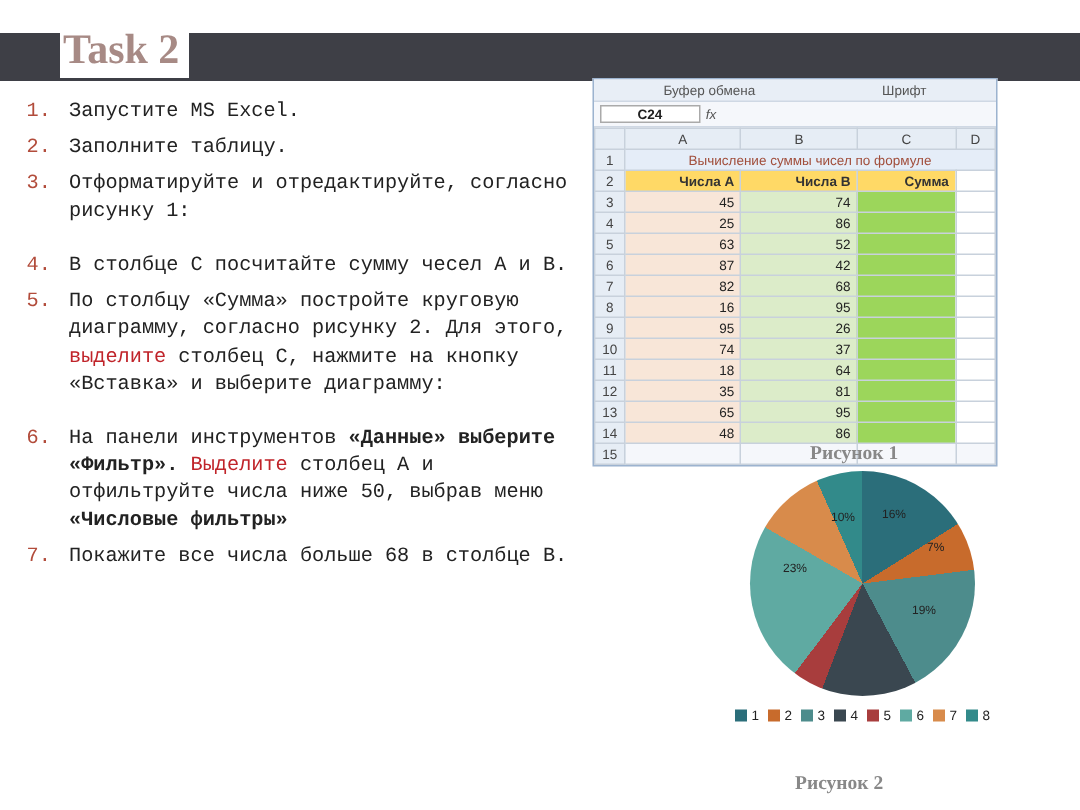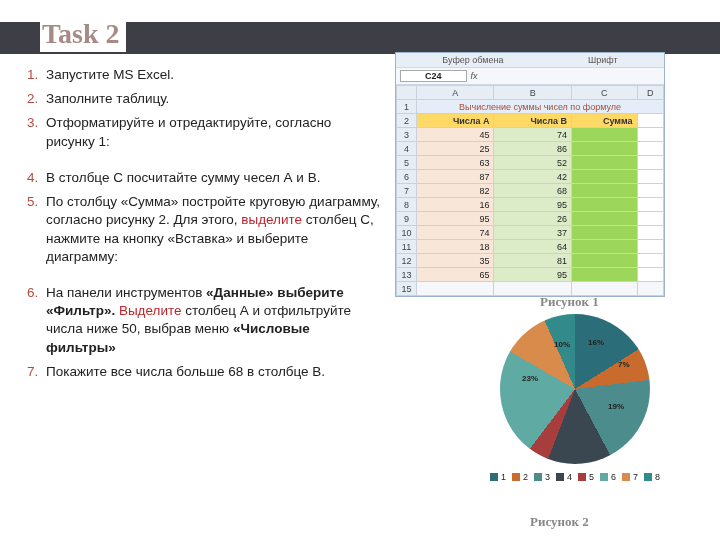--- a/index.html
+++ b/index.html
@@ -31,21 +31,21 @@
     font-size: 28px;
     font-weight: bold;
     color: #a78a85;
     background: #fff;
     padding: 0 6px 2px 2px;
   }
   ol.tasklist {
     position: absolute;
     top: 66px; left: 20px; width: 360px;
     margin: 0; padding: 0 0 0 22px;
-    font-family: Liberation Sans, sans-serif;
+    font-family: Liberation Mono, monospace;
     font-size: 13.5px;
     line-height: 1.35;
   }
   ol.tasklist > li { margin-bottom: 6px; padding-left: 4px; }
   ol.tasklist > li::marker { color: #b24c3b; }
   ol.tasklist .gap { margin-top: 18px; }
   .red { color: #c0242a; }
   b { font-weight: bold; }
 
   
@@ -102,21 +102,21 @@
       var(--c2) 58deg 83deg,
       var(--c3) 83deg 152deg,
       var(--c4) 152deg 201deg,
       var(--c5) 201deg 217deg,
       var(--c6) 217deg 300deg,
       var(--c7) 300deg 336deg,
       var(--c8) 336deg 360deg
     );
     position: relative;
   }
-  .pie .lbl { position:absolute; font-size:8px; color:#222;font-weight:bold; }
+  .pie .lbl { position:absolute; font-size:8px; color:#222; }
   .legend { display:flex; flex-wrap:wrap; justify-content:center; gap:6px; margin-top:8px; font-size:9px; }
   .legend span { display:inline-flex; align-items:center; gap:3px; }
   .sw { width:8px; height:8px; display:inline-block; }
   .fig2-caption {
     position:absolute; bottom:10px; left:530px;
     font-family:"Times New Roman", serif; font-size:13px; font-weight:bold; color:#888;margin-top:20px;
   }
 </style>
 </head>
 <body>
@@ -239,20 +239,27 @@
             <td class="dcol"></td>
           </tr>
       <tr>
             <th class="rowh">13</th>
             <td class="acol">65</td>
             <td class="bcol">95</td>
             <td class="ccol"></td>
             <td class="dcol"></td>
           </tr>
       <tr>
+            <th class="rowh">14</th>
+            <td class="acol">48</td>
+            <td class="bcol">86</td>
+            <td class="ccol"></td>
+            <td class="dcol"></td>
+          </tr>
+      <tr>
             <th class="rowh">15</th>
             <td></td>
             <td></td>
             <td></td>
             <td></td>
           </tr>
     </tbody>
       </table>
   </div>
   <div class="fig1-caption">Рисунок 1</div>

